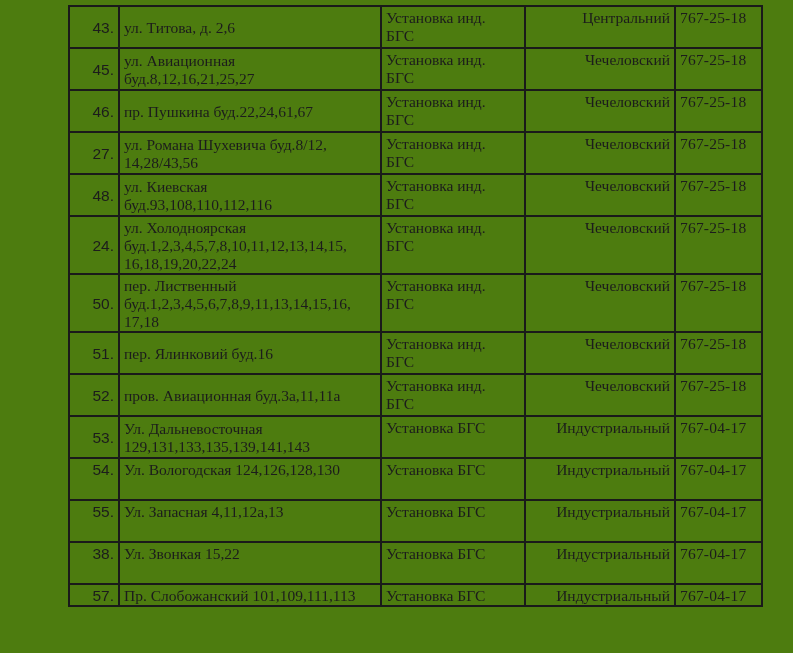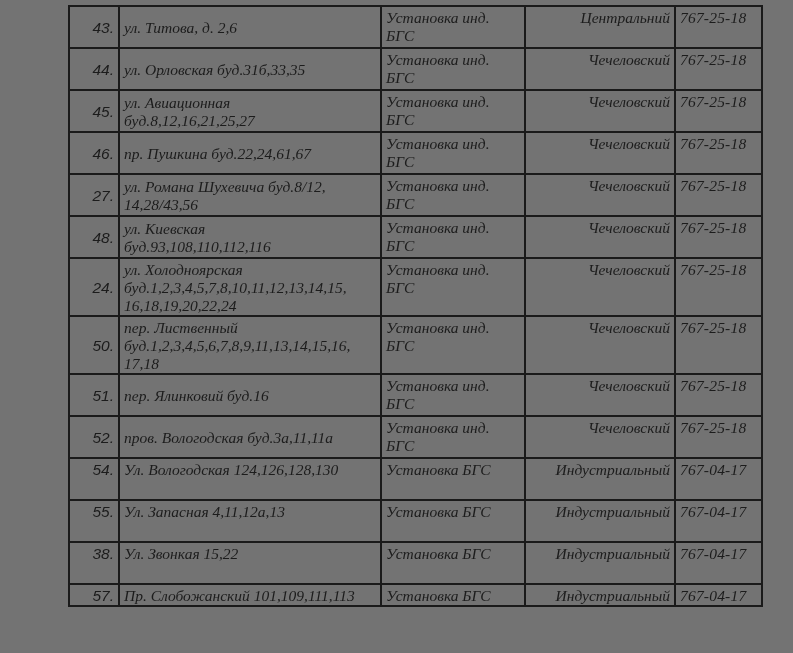--- a/index.html
+++ b/index.html
@@ -4,25 +4,24 @@
 <style>
   html, body {
     margin: 0;
     padding: 0;
     background: #ffffff;
   }
   .screen {
     position: relative;
     width: 793px;
     height: 653px;
-    background: #737373;
+    background: #4d7c0f;
     overflow: hidden;
     font-family: "Liberation Serif", "DejaVu Serif", serif;
     color: #1c1c1c;
-    font-style: italic;
   }
   table.tbl {
     position: absolute;
     left: 68px;
     top: 5px;
     width: 693px;
     border-collapse: collapse;
     table-layout: fixed;
   }
   table.tbl td {
@@ -92,28 +91,20 @@
     <tbody id="tbody">
   <tr>
     <td class="c-num">43.</td>
     <td class="c-addr">ул. Титова, д. 2,6</td>
     <td class="c-type">Установка инд.
 БГС</td>
     <td class="c-district">Центральний</td>
     <td class="c-phone">767-25-18</td>
   </tr>
 
-  <tr>
-    <td class="c-num">44.</td>
-    <td class="c-addr">ул. Орловская буд.31б,33,35</td>
-    <td class="c-type">Установка инд.
-БГС</td>
-    <td class="c-district">Чечеловский</td>
-    <td class="c-phone">767-25-18</td>
-  </tr>
 
   <tr>
     <td class="c-num">45.</td>
     <td class="c-addr">ул. Авиационная
 буд.8,12,16,21,25,27</td>
     <td class="c-type">Установка инд.
 БГС</td>
     <td class="c-district">Чечеловский</td>
     <td class="c-phone">767-25-18</td>
   </tr>
@@ -173,27 +164,35 @@
     <td class="c-num">51.</td>
     <td class="c-addr">пер. Ялинковий буд.16</td>
     <td class="c-type">Установка инд.
 БГС</td>
     <td class="c-district">Чечеловский</td>
     <td class="c-phone">767-25-18</td>
   </tr>
 
   <tr>
     <td class="c-num">52.</td>
-    <td class="c-addr">пров. Вологодская буд.3а,11,11а</td>
-    <td class="c-type">Установка инд.
-БГС</td>
-    <td class="c-district">Чечеловский</td>
-    <td class="c-phone">767-25-18</td>
-  </tr>
-
+    <td class="c-addr">пров. Авиационная буд.3а,11,11а</td>
+    <td class="c-type">Установка инд.
+БГС</td>
+    <td class="c-district">Чечеловский</td>
+    <td class="c-phone">767-25-18</td>
+  </tr>
+
+  <tr>
+    <td class="c-num">53.</td>
+    <td class="c-addr">Ул. Дальневосточная
+129,131,133,135,139,141,143</td>
+    <td class="c-type">Установка БГС</td>
+    <td class="c-district">Индустриальный</td>
+    <td class="c-phone">767-04-17</td>
+  </tr>
 
   <tr>
     <td class="c-num">54.</td>
     <td class="c-addr">Ул. Вологодская 124,126,128,130</td>
     <td class="c-type">Установка БГС</td>
     <td class="c-district">Индустриальный</td>
     <td class="c-phone">767-04-17</td>
   </tr>
 
   <tr>

